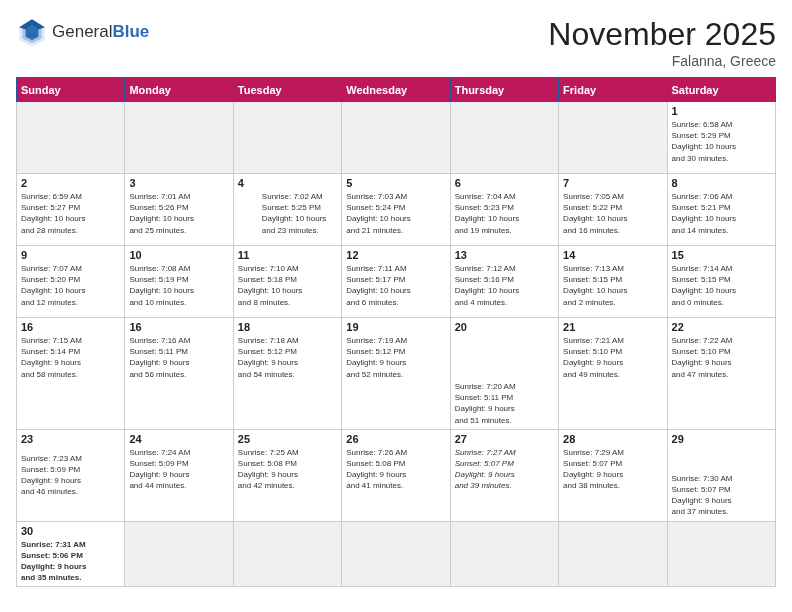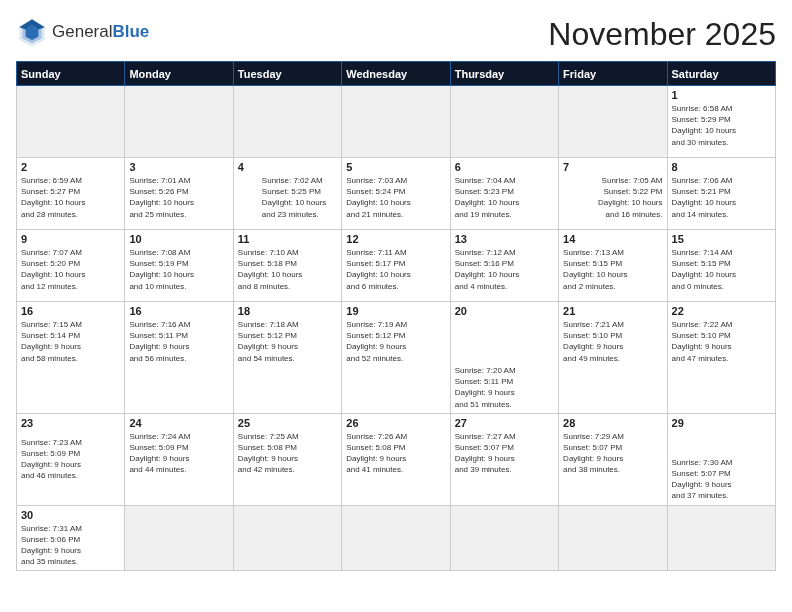--- a/index.html
+++ b/index.html
@@ -45,21 +45,21 @@
       color: #555;
     }
     .calendar {
       flex: 1;
       border: 1px solid #ccc;
       border-collapse: collapse;
       width: 100%;
       table-layout: fixed;
     }
     .calendar th {
-      background: #0f172a;
+      background: #be185d;
       color: #fff;
       font-size: 11px;
       font-weight: bold;
       padding: 4px 4px;
       text-align: left;
       border: 1px solid #1a5a9a;
       height: 24px;
     }
     .calendar td {
       border: 1px solid #ccc;
@@ -100,20 +100,21 @@
         <polygon points="20,8 32,15 32,28 20,34 8,28 8,15" fill="#2a6db5" opacity="0.3"></polygon>
         <polygon points="20,12 28,17 28,26 20,30 12,26 12,17" fill="#2a6db5"></polygon>
         <polygon points="20,4 36,14 28,17 20,12 12,17 4,14" fill="#1a5a9a"></polygon>
       </svg>
       <div>
         <span style="color:#333;font-size:17px;font-weight:normal;">General</span><span style="color:#2a6db5;font-size:17px;font-weight:bold;">Blue</span>
       </div>
     </div>
     <div class="title-block">
       <div class="month-title">November 2025</div>
+      <div class="location">Falanna, Greece</div>
     </div>
   </div>
 
   <table class="calendar">
     <thead>
       <tr>
       <th>Sunday</th>
           <th>Monday</th>
           <th>Tuesday</th>
           <th>Wednesday</th>
@@ -169,21 +170,21 @@
           </td>
           <td>
             <span class="day-num">6</span>
             <div class="day-info" style="white-space: pre-line;">Sunrise: 7:04 AM
 Sunset: 5:23 PM
 Daylight: 10 hours
 and 19 minutes.</div>
           </td>
           <td>
             <span class="day-num">7</span>
-            <div class="day-info" style="white-space: pre-line; text-align: right;">Sunrise: 7:05 AM
+            <div class="day-info" style="white-space: pre-line;">Sunrise: 7:05 AM
 Sunset: 5:22 PM
 Daylight: 10 hours
 and 16 minutes.</div>
           </td>
           <td>
             <span class="day-num">8</span>
             <div class="day-info" style="white-space: pre-line;">Sunrise: 7:06 AM
 Sunset: 5:21 PM
 Daylight: 10 hours
 and 14 minutes.</div>
@@ -315,21 +316,21 @@
           </td>
           <td>
             <span class="day-num">26</span>
             <div class="day-info" style="white-space: pre-line;">Sunrise: 7:26 AM
 Sunset: 5:08 PM
 Daylight: 9 hours
 and 41 minutes.</div>
           </td>
           <td>
             <span class="day-num">27</span>
-            <div class="day-info" style="white-space: pre-line;">Sunrise: 7:27 AM
+            <div class="day-info" style="white-space: pre-line; font-style: italic;">Sunrise: 7:27 AM
 Sunset: 5:07 PM
 Daylight: 9 hours
 and 39 minutes.</div>
           </td>
           <td>
             <span class="day-num">28</span>
             <div class="day-info" style="white-space: pre-line;">Sunrise: 7:29 AM
 Sunset: 5:07 PM
 Daylight: 9 hours
 and 38 minutes.</div>
@@ -338,21 +339,21 @@
             <span class="day-num">29</span>
             <div class="day-info" style="white-space: pre-line; margin-top: 28px;">Sunrise: 7:30 AM
 Sunset: 5:07 PM
 Daylight: 9 hours
 and 37 minutes.</div>
           </td>
         </tr>
         <tr>
           <td class="last-row">
             <span class="day-num">30</span>
-            <div class="day-info" style="white-space: pre-line;">Sunrise: 7:31 AM
+            <div class="day-info" style="white-space: pre-line; font-weight: bold;">Sunrise: 7:31 AM
 Sunset: 5:06 PM
 Daylight: 9 hours
 and 35 minutes.</div>
           </td>
           <td class="empty last-row"></td>
           <td class="empty last-row"></td>
           <td class="empty last-row"></td>
           <td class="empty last-row"></td>
           <td class="empty last-row"></td>
           <td class="empty last-row"></td>

